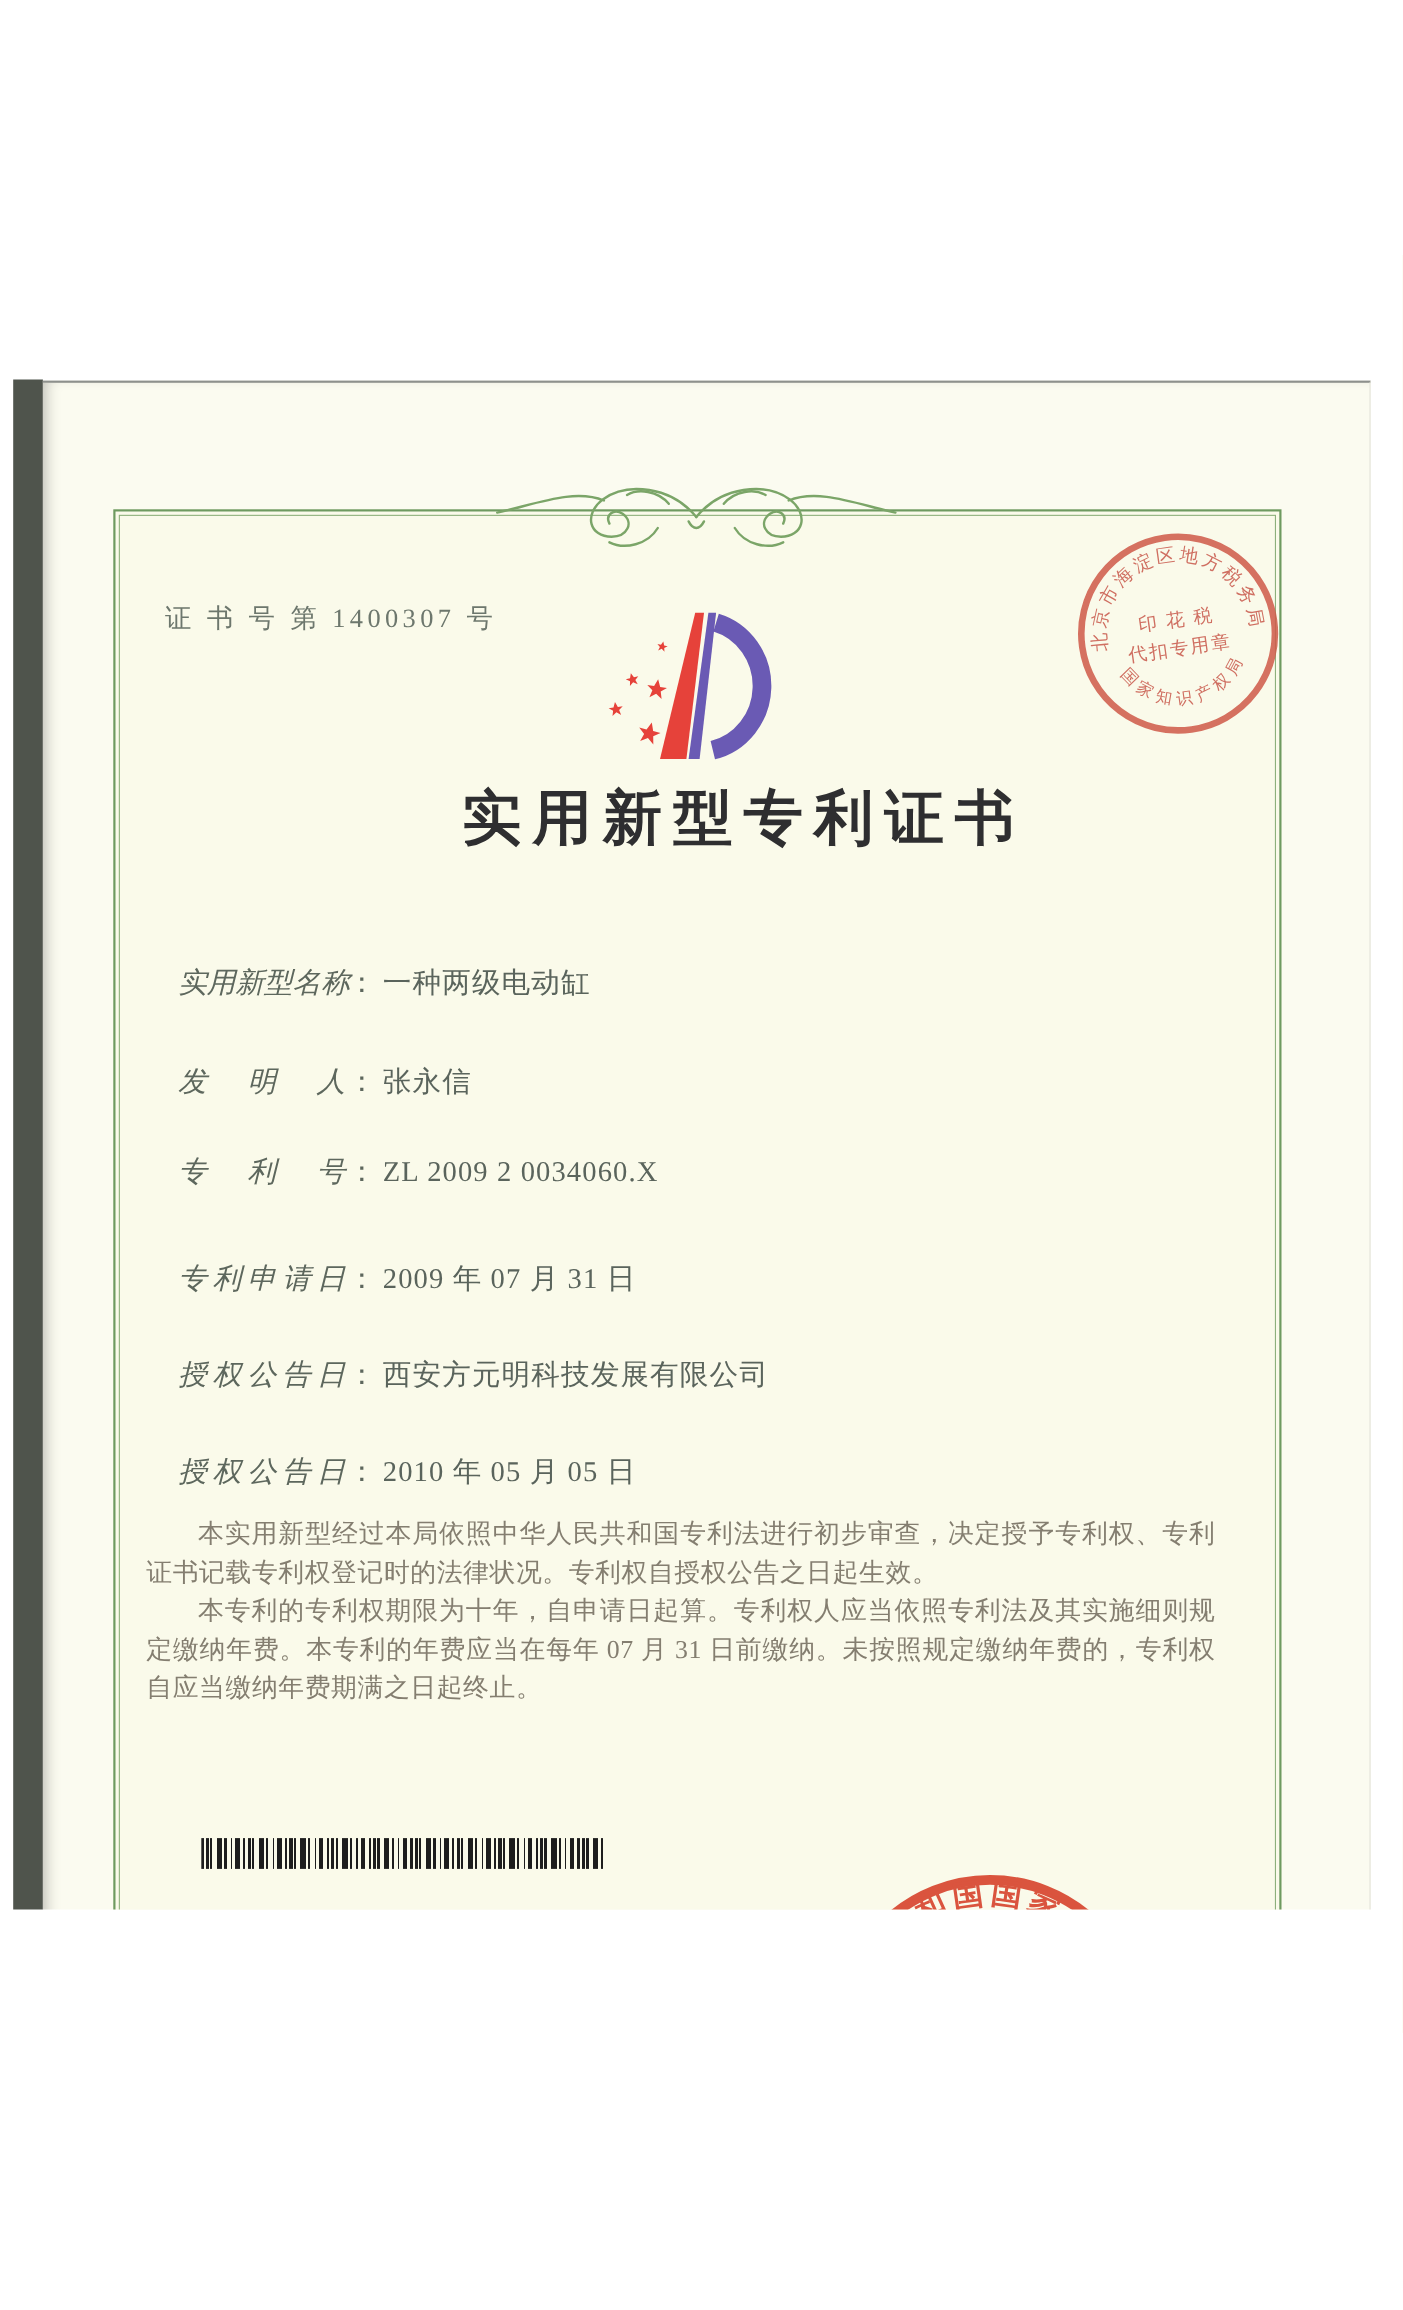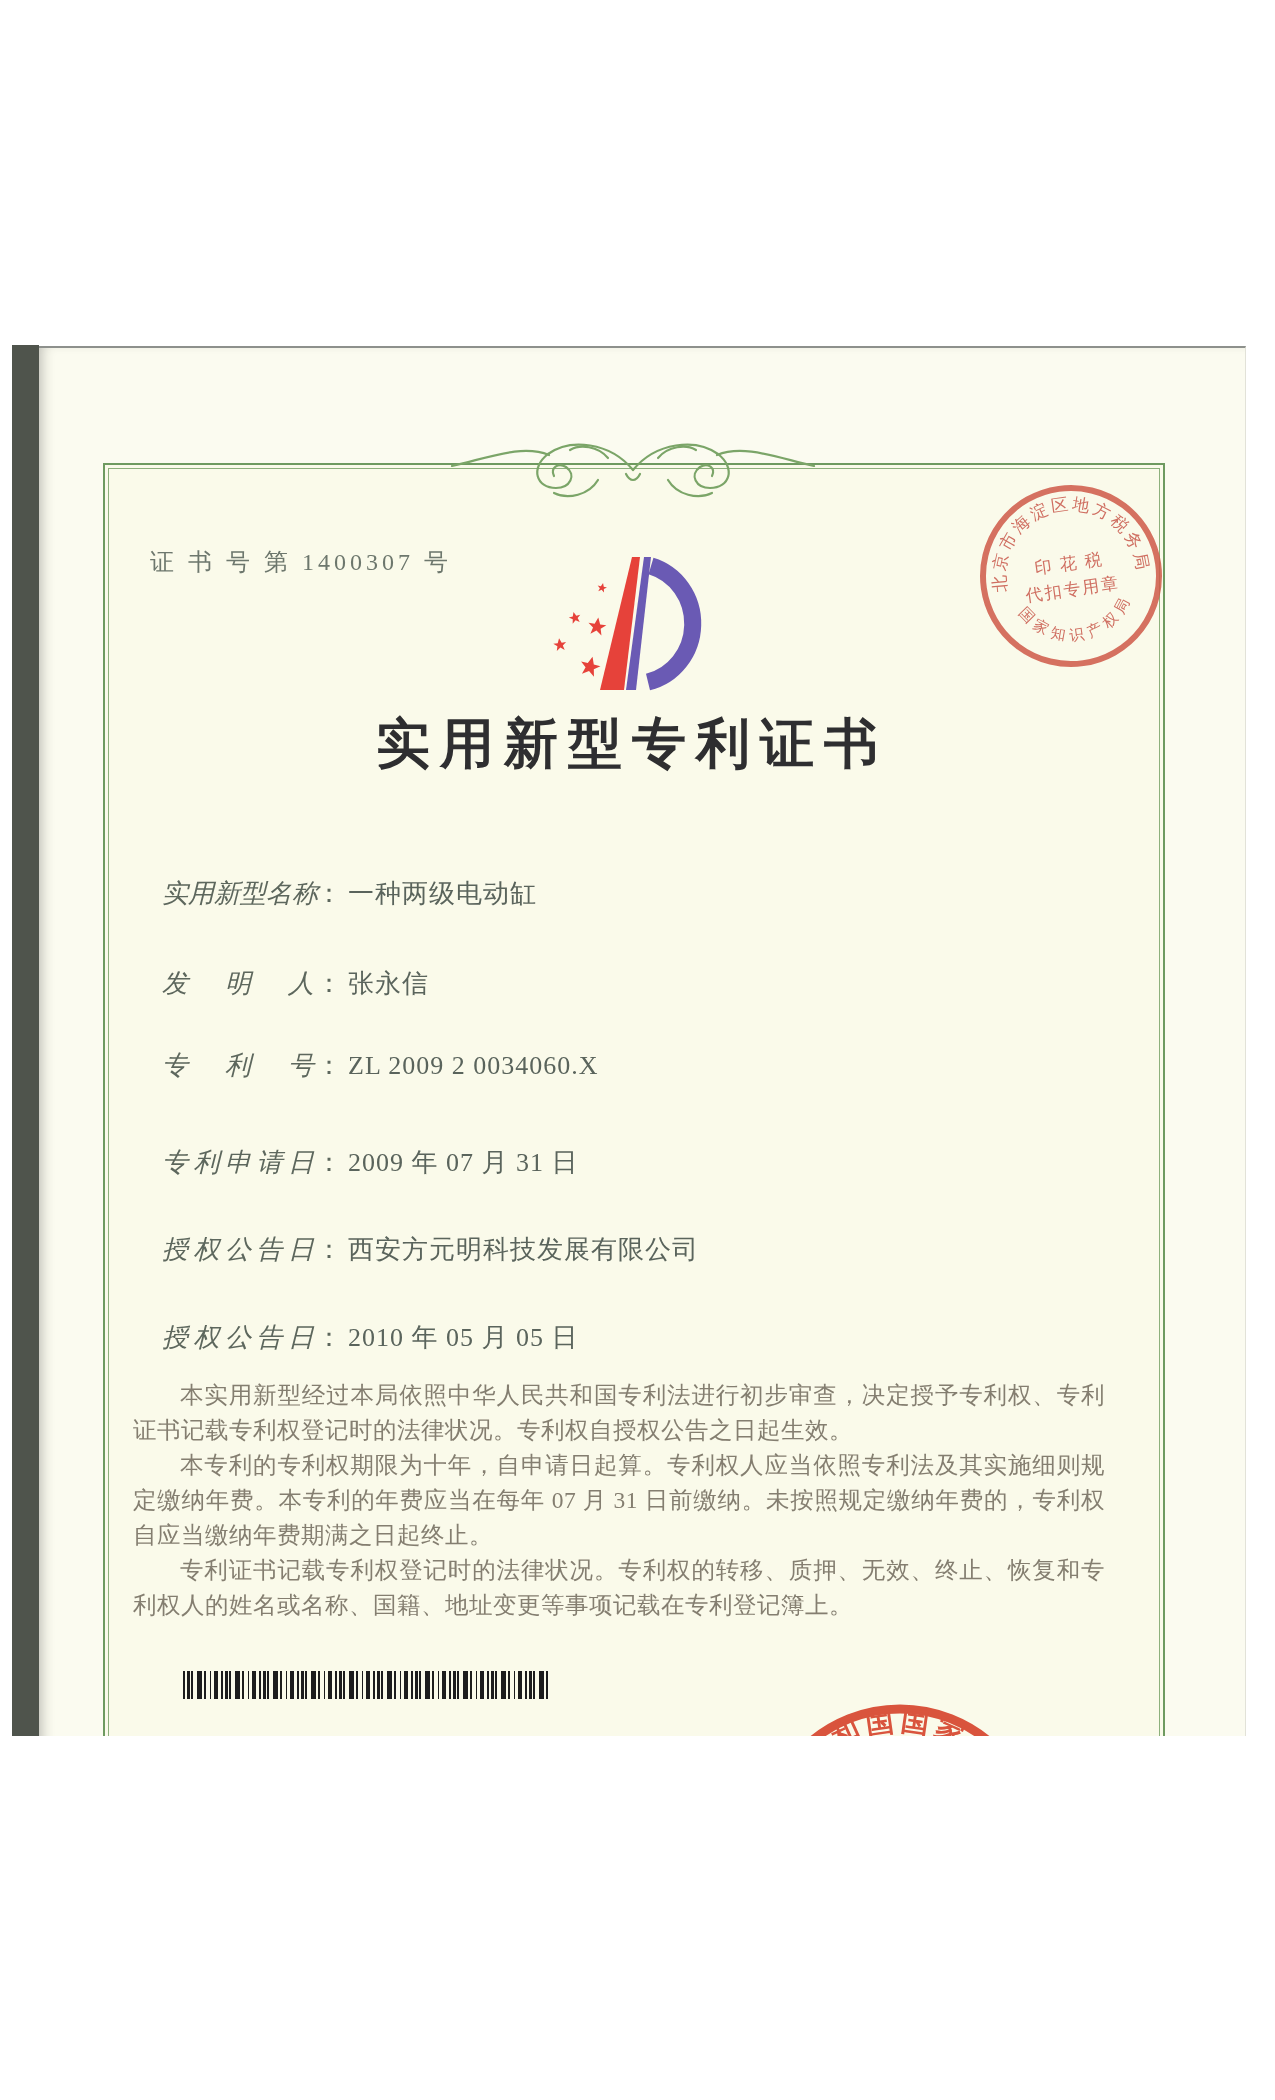--- a/index.html
+++ b/index.html
@@ -21,21 +21,21 @@
   .frame{position:absolute;left:103px;top:463px;width:1058px;height:1554px;border:2px solid #6e9a60;background:#fafaea;z-index:2;}
   .frame-inner{position:absolute;inset:3px;border:1px solid #8db07c;}
 
   .orn{position:absolute;z-index:3;}
 
   
   .cert-no{position:absolute;left:150px;top:546px;font-size:24px;letter-spacing:4px;color:#6d776d;z-index:3;}
   .logo{position:absolute;left:548px;top:550px;z-index:3;}
   .title{
     position:absolute;left:103px;top:708px;width:1058px;text-align:center;
-    font-size:54px;font-weight:bold;letter-spacing:10px;color:#2e2e30;z-index:3;
+    font-size:54px;font-weight:bold;letter-spacing:10px;color:#2e2e30;z-index:3;padding-left:44px;
   }
 
   .field-row{position:absolute;left:162px;font-size:26px;color:#5d675d;z-index:3;white-space:nowrap;}
   .f-label{display:inline-block;width:152px;text-align:justify;text-align-last:justify;font-style:italic;}
   .f-sep{display:inline-block;margin:0 6px 0 2px;}
   .f-value{display:inline-block;letter-spacing:1px;color:#5a645c;}
 
   .body-text{position:absolute;left:133px;top:1378px;width:972px;z-index:3;}
   .body-text p{
     margin:0;text-indent:2em;font-size:23.5px;line-height:35px;letter-spacing:0.5px;
@@ -143,21 +143,20 @@
   <div class="field-row" style="top:1232px">
     <span class="f-label">授权公告日</span><span class="f-sep">：</span><span class="f-value">西安方元明科技发展有限公司</span>
   </div>
   <div class="field-row" style="top:1320px">
     <span class="f-label">授权公告日</span><span class="f-sep">：</span><span class="f-value">2010 年 05 月 05 日</span>
   </div>
 
   <div class="body-text">
     <p>本实用新型经过本局依照中华人民共和国专利法进行初步审查，决定授予专利权、专利证书记载专利权登记时的法律状况。专利权自授权公告之日起生效。</p>
     <p>本专利的专利权期限为十年，自申请日起算。专利权人应当依照专利法及其实施细则规定缴纳年费。本专利的年费应当在每年 07 月 31 日前缴纳。未按照规定缴纳年费的，专利权自应当缴纳年费期满之日起终止。</p>
-    <p>专利证书记载专利权登记时的法律状况。专利权的转移、质押、无效、终止、恢复和专利权人的姓名或名称、国籍、地址变更等事项记载在专利登记簿上。</p>
   </div>
 
   <div class="barcode"></div>
 
   <div class="director-label">局长</div>
   <svg class="signature" width="300" height="140" viewBox="0 0 300 140">
     <title>田力普</title>
     <g stroke="#161616" fill="none" stroke-width="6" stroke-linecap="round">
       <path d="M28,18 C22,50 20,86 30,92"></path>
       <path d="M28,18 C52,6 78,10 76,34 C74,64 66,88 40,92"></path>

